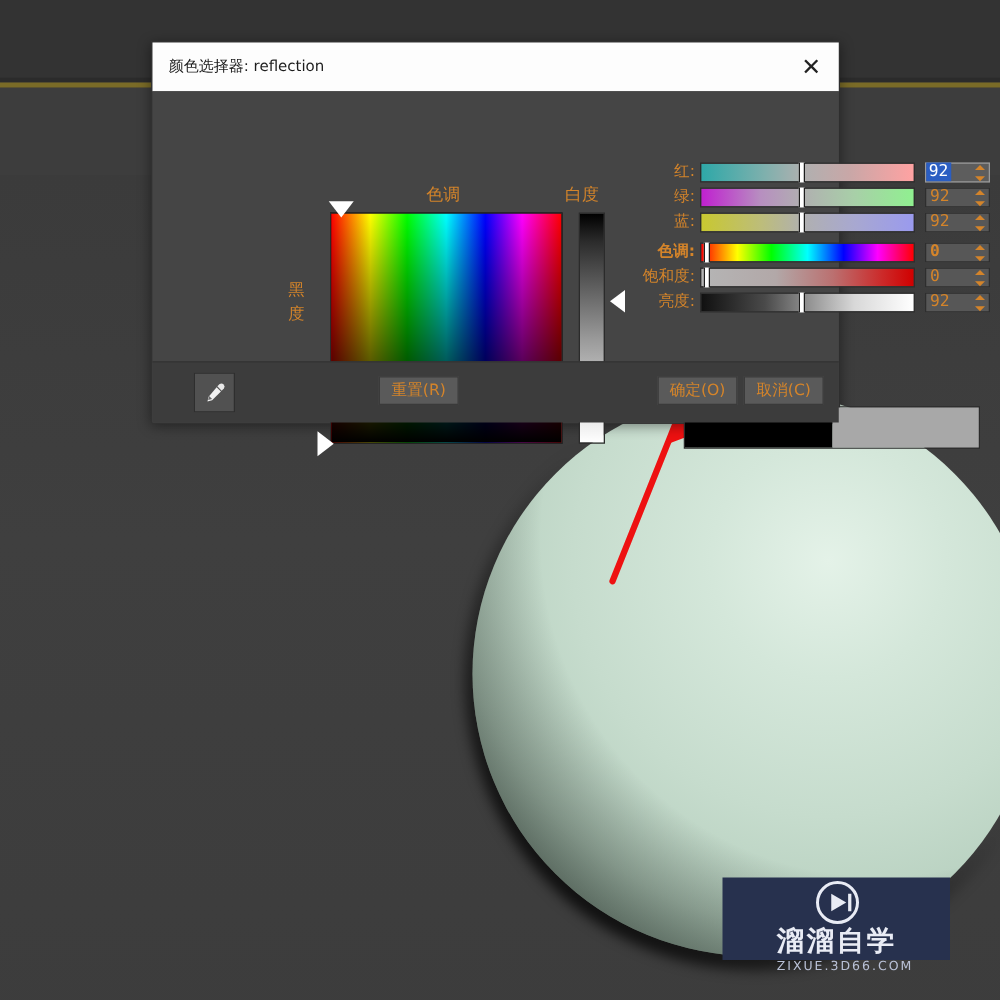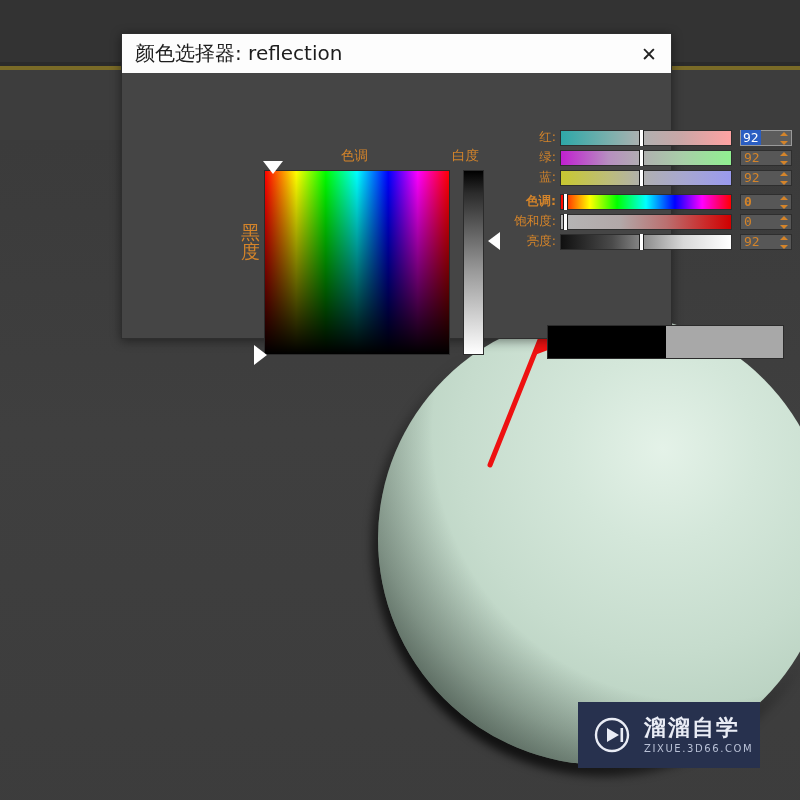--- a/index.html
+++ b/index.html
@@ -97,21 +97,21 @@
     box-sizing: border-box;
     box-shadow: 0 2px 10px rgba(0,0,0,.45);
   }
   #titlebar {
     height: 39px; background: #fdfdfd;
     display: flex; align-items: center;
     box-sizing: border-box;
     padding: 0 0 0 13px;
   }
   #title-text {
-    font-size: 20px; color: #1d1d1d; flex: 1 1 auto;
+    font-size: 12px; color: #1d1d1d; flex: 1 1 auto;
     white-space: nowrap;
   }
   #close-btn {
     width: 44px; height: 39px;
     display: flex; align-items: center; justify-content: center;
     font-size: 19px; color: #222; cursor: pointer;
   }
 
   #dlg-body {
     position: relative;
@@ -120,22 +120,22 @@
   }
   #lbl-hue {
     position: absolute; left: 219px; top: 74px;
     font-size: 13.5px; color: #d4842a;
   }
   #lbl-white {
     position: absolute; left: 330px; top: 74px;
     font-size: 13.5px; color: #d4842a;
   }
   #lbl-black {
-    position: absolute; left: 119px; top: 150px;
-    width: 16px; font-size: 19px; color: #d4842a;
+    position: absolute; left: 107px; top: 150px;
+    width: 16px; font-size: 13px; color: #d4842a;
     line-height: 19px; text-align: center;
   }
 
   #colorbox-frame {
     position: absolute; left: 142px; top: 97px;
     width: 186px; height: 185px;
     box-sizing: border-box;
     border: 1px solid #2b2b2b;
     background: #000;
   }
@@ -290,21 +290,21 @@
   <div id="sphere-shadow"></div>
   <div id="sphere"></div>
   <div id="sphere-term"></div>
 
   <svg id="arrow-svg" viewBox="0 0 120 160">
     <path d="M 20 145 L 70 20" stroke="#ee1111" stroke-width="5" fill="none" stroke-linecap="round"></path>
     <path d="M 76 8 L 62 36 L 78 30 L 88 38 Z" fill="#ee1111"></path>
   </svg>
 </div>
 
-<div id="watermark" style="background: rgb(39, 49, 78);">
+<div id="watermark" style="background: rgb(39, 49, 78); flex-direction: column;">
   <svg id="wm-icon" viewBox="0 0 40 40">
     <path d="M20 4 a16 16 0 1 0 0 32 a16 16 0 1 0 0 -32" fill="none" stroke="#e9ecf5" stroke-width="2.4"></path>
     <path d="M15 13 L27 20 L15 27 Z" fill="#e9ecf5"></path>
     <rect x="28.5" y="13" width="2.6" height="14" fill="#e9ecf5"></rect>
   </svg>
   <div id="wm-text">
     <div id="wm-title">溜溜自学</div>
     <div id="wm-sub">ZIXUE.3D66.COM</div>
   </div>
 </div>
@@ -411,15 +411,27 @@
             </div>
           </div>
         </div>
       </div>
 
     <div id="preview">
       <div id="preview-old" style="background: rgb(0, 0, 0);"></div>
       <div id="preview-new" style="background: rgb(168, 168, 168);"></div>
     </div>
 
+    <div id="btnbar">
+      <div id="eyedropper">
+        <svg viewBox="0 0 22 22" width="18" height="18">
+          <path d="M15.5 2.8 a3 3 0 0 1 4.2 4.2 l-2.2 2.2 l-4.2 -4.2 z" fill="#e8e8e8"></path>
+          <path d="M12.6 5.8 l4.2 4.2 l-8.6 8.6 l-4.6 1.2 l1.2 -4.6 z" fill="#f2f2f2"></path>
+          <path d="M4.3 18.4 l1.0 -3.9 l2.9 2.9 z" fill="#6a6a6a"></path>
+        </svg>
+      </div>
+      <div class="dlg-btn" id="btn-reset">重置(R)</div>
+      <div class="dlg-btn" id="btn-ok">确定(O)</div>
+      <div class="dlg-btn" id="btn-cancel">取消(C)</div>
+    </div>
 
   </div>
 </div>
 
 </body></html>

